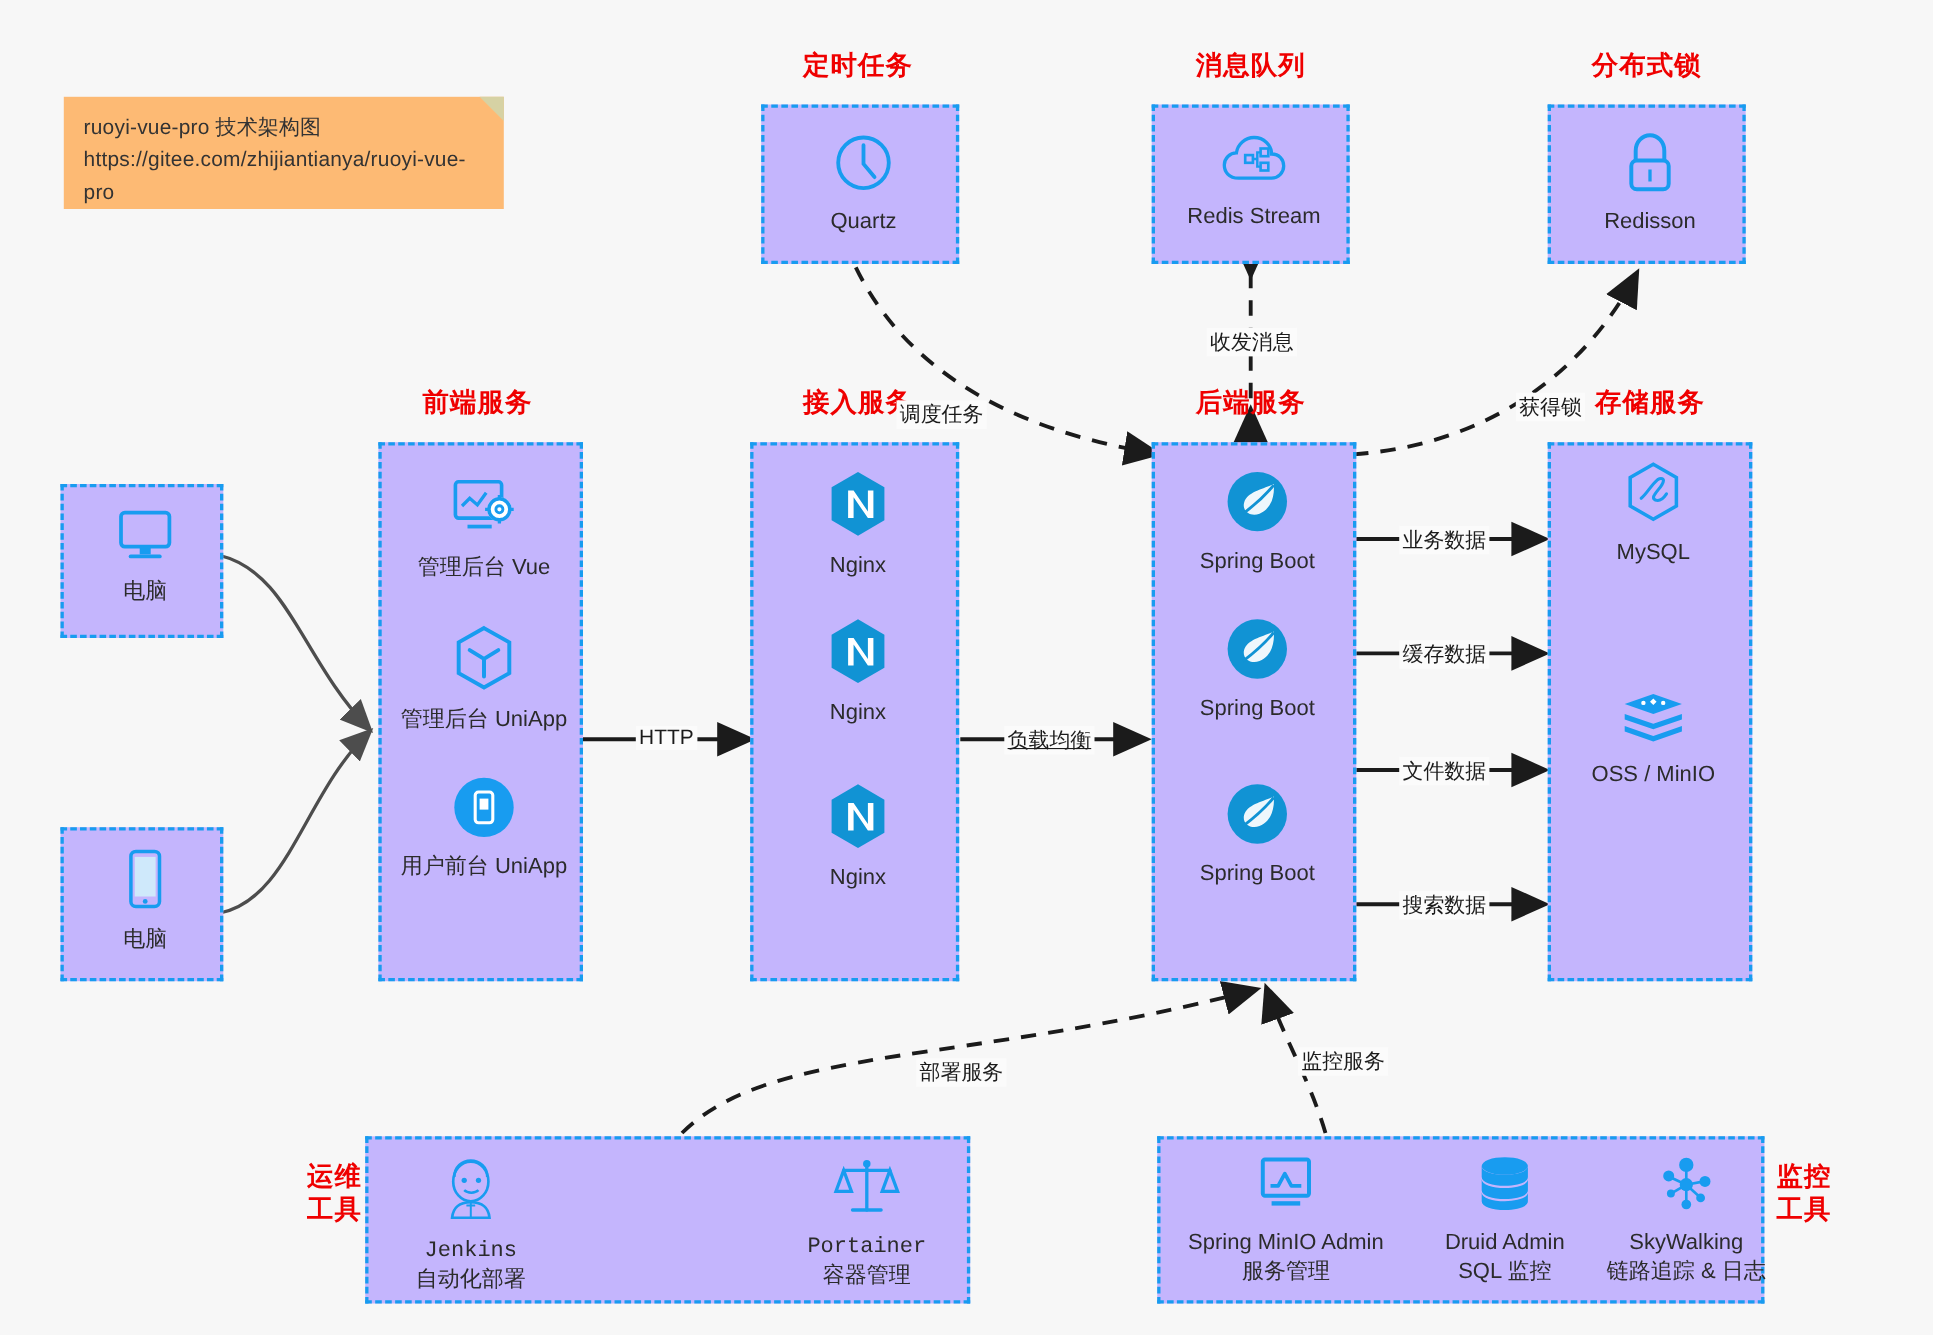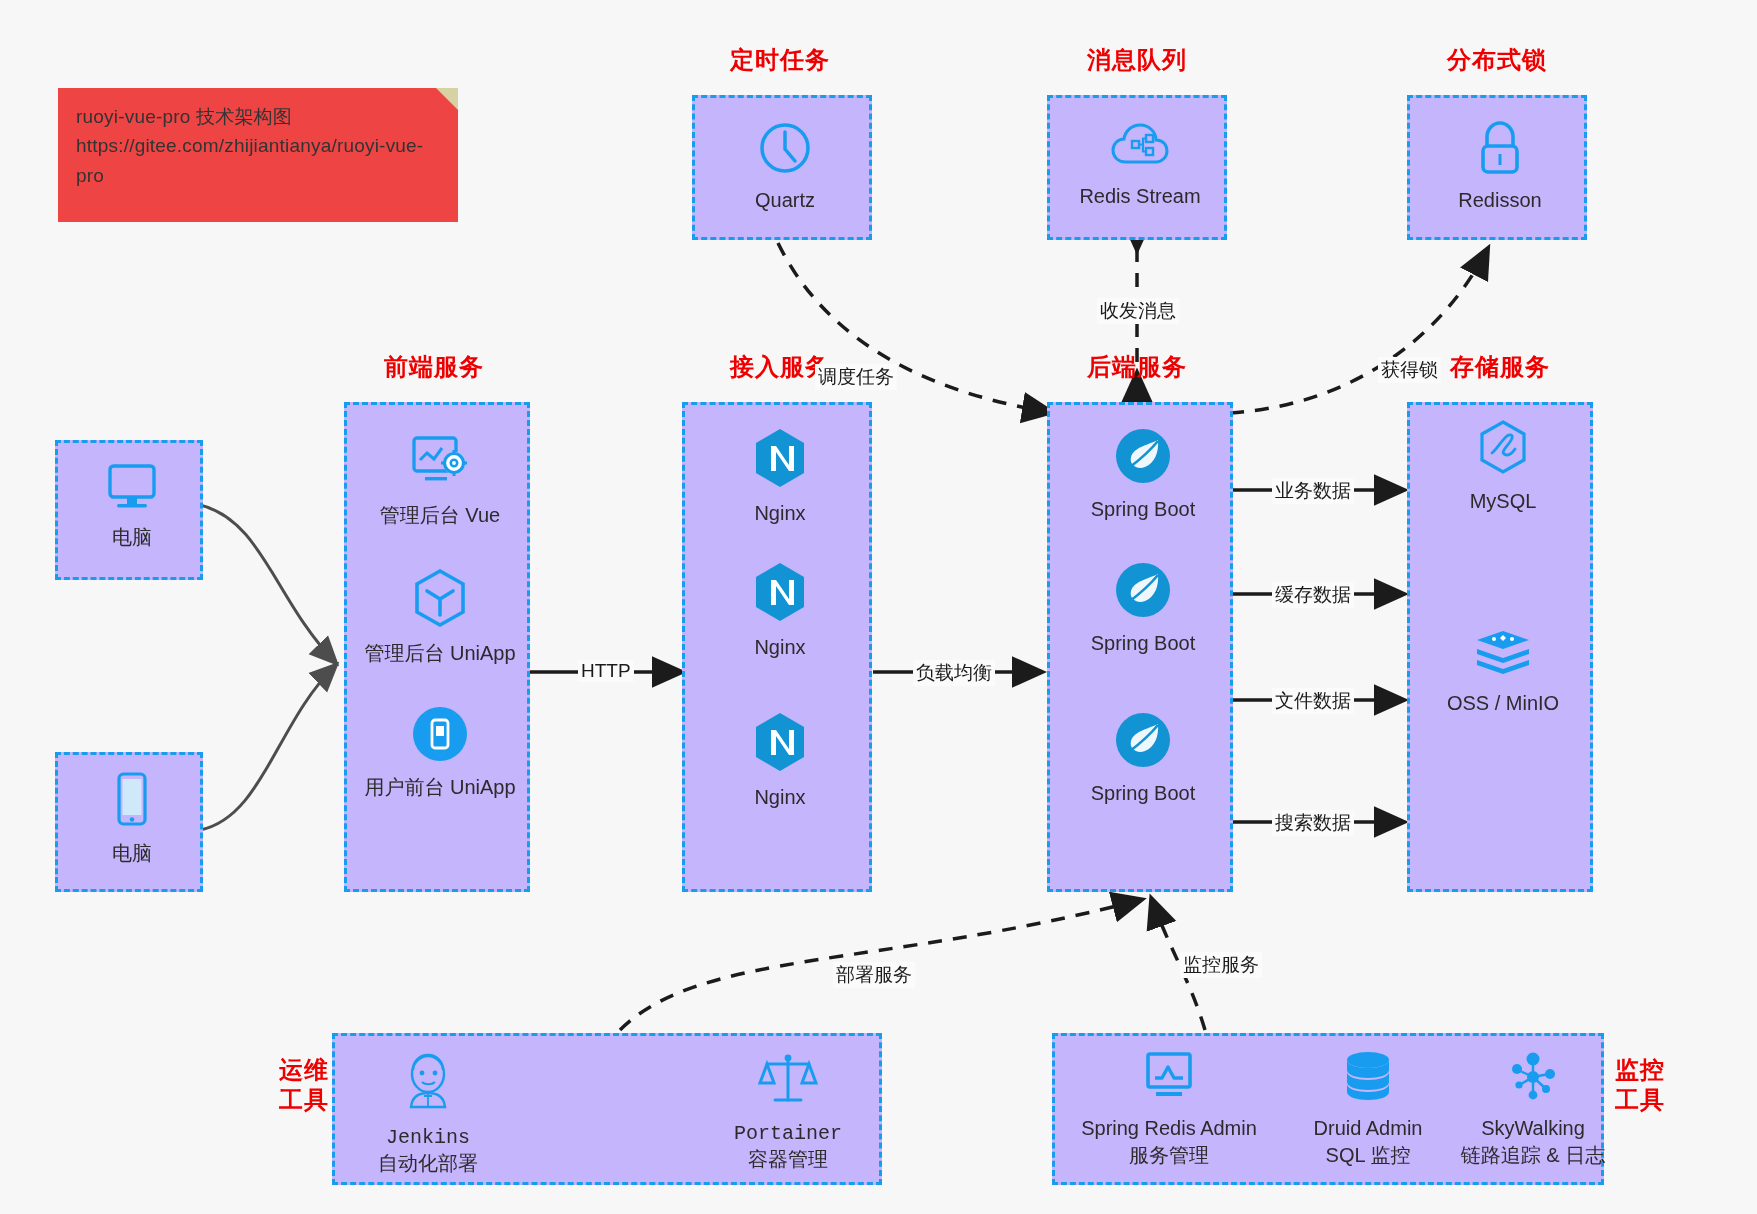--- a/index.html
+++ b/index.html
@@ -7,22 +7,22 @@
     width: 1757px; height: 1214px;
     background: #f7f7f7;
     font-family: "Liberation Sans", "DejaVu Sans", sans-serif;
     overflow: hidden;
   }
   #stage { position: relative; width: 1757px; height: 1214px; }
 
   
   .note {
     position: absolute;
-    background: #ef4444;
-    padding: 14px 18px 32px 18px;
+    background: #fdba74;
+    padding: 14px 18px 0 18px;
     font-size: 19px; line-height: 1.55; color: #333;
     letter-spacing: .2px;
   }
   .note .fold {
     position: absolute; right: 0; top: 0;
     width: 0; height: 0;
     border-left: 22px solid transparent;
     border-top: 22px solid #d6d2a4;
   }
 
@@ -359,21 +359,21 @@
 
   <div class="gbox" style="left:1052px; top:1033px; width:552px; height:152px;">
     <div class="node" style="left:4px; top:14px; width:220px;">
       <span class="ico">
         <svg width="58" height="54" viewBox="0 0 58 54">
           <rect x="8" y="4" width="42" height="33" rx="2" fill="none" stroke="#189cf0" stroke-width="3.6"></rect>
           <path d="M15 28 L22 28 L28 17 L34 28 L43 28" fill="none" stroke="#189cf0" stroke-width="3.4" stroke-linejoin="round"></path>
           <rect x="16" y="42" width="26" height="4" fill="#189cf0"></rect>
         </svg>
       </span>
-      <span class="lbl">Spring Redis Admin
+      <span class="lbl">Spring MinIO Admin
 服务管理</span>
     </div>
     <div class="node" style="left:218px; top:14px; width:190px;">
       <span class="ico">
         <svg width="52" height="54" viewBox="0 0 52 54">
           <g fill="#189cf0">
             <ellipse cx="26" cy="10" rx="21" ry="8"></ellipse>
             <path d="M5 10 L5 20 C5 25 15 28 26 28 C37 28 47 25 47 20 L47 10 C47 15 37 18 26 18 C15 18 5 15 5 10 Z"></path>
             <path d="M5 22 L5 32 C5 37 15 40 26 40 C37 40 47 37 47 32 L47 22 C47 27 37 30 26 30 C15 30 5 27 5 22 Z"></path>
             <path d="M5 34 L5 42 C5 47 15 50 26 50 C37 50 47 47 47 42 L47 34 C47 39 37 42 26 42 C15 42 5 39 5 34 Z"></path>
@@ -406,21 +406,21 @@
         </svg>
       </span>
       <span class="lbl">SkyWalking
 链路追踪 &amp; 日志</span>
     </div>
   </div>
   <div class="gtitle" style="left:1615px; top:1055px; width:80px; text-align:left;">监控
 工具</div>
 
   <div class="elabel" style="left:578px; top:660px;">HTTP</div>
-  <div class="elabel" style="left:913px; top:660px;">负载均衡</div>
+  <div class="elabel" style="left:913px; top:660px;text-decoration:underline;">负载均衡</div>
   <div class="elabel" style="left:815px; top:364px;">调度任务</div>
   <div class="elabel" style="left:1097px; top:298px;">收发消息</div>
   <div class="elabel" style="left:1378px; top:357px;">获得锁</div>
   <div class="elabel" style="left:1272px; top:478px;">业务数据</div>
   <div class="elabel" style="left:1272px; top:582px;">缓存数据</div>
   <div class="elabel" style="left:1272px; top:688px;">文件数据</div>
   <div class="elabel" style="left:1272px; top:810px;">搜索数据</div>
   <div class="elabel" style="left:833px; top:962px;">部署服务</div>
   <div class="elabel" style="left:1180px; top:952px;">监控服务</div>
 

